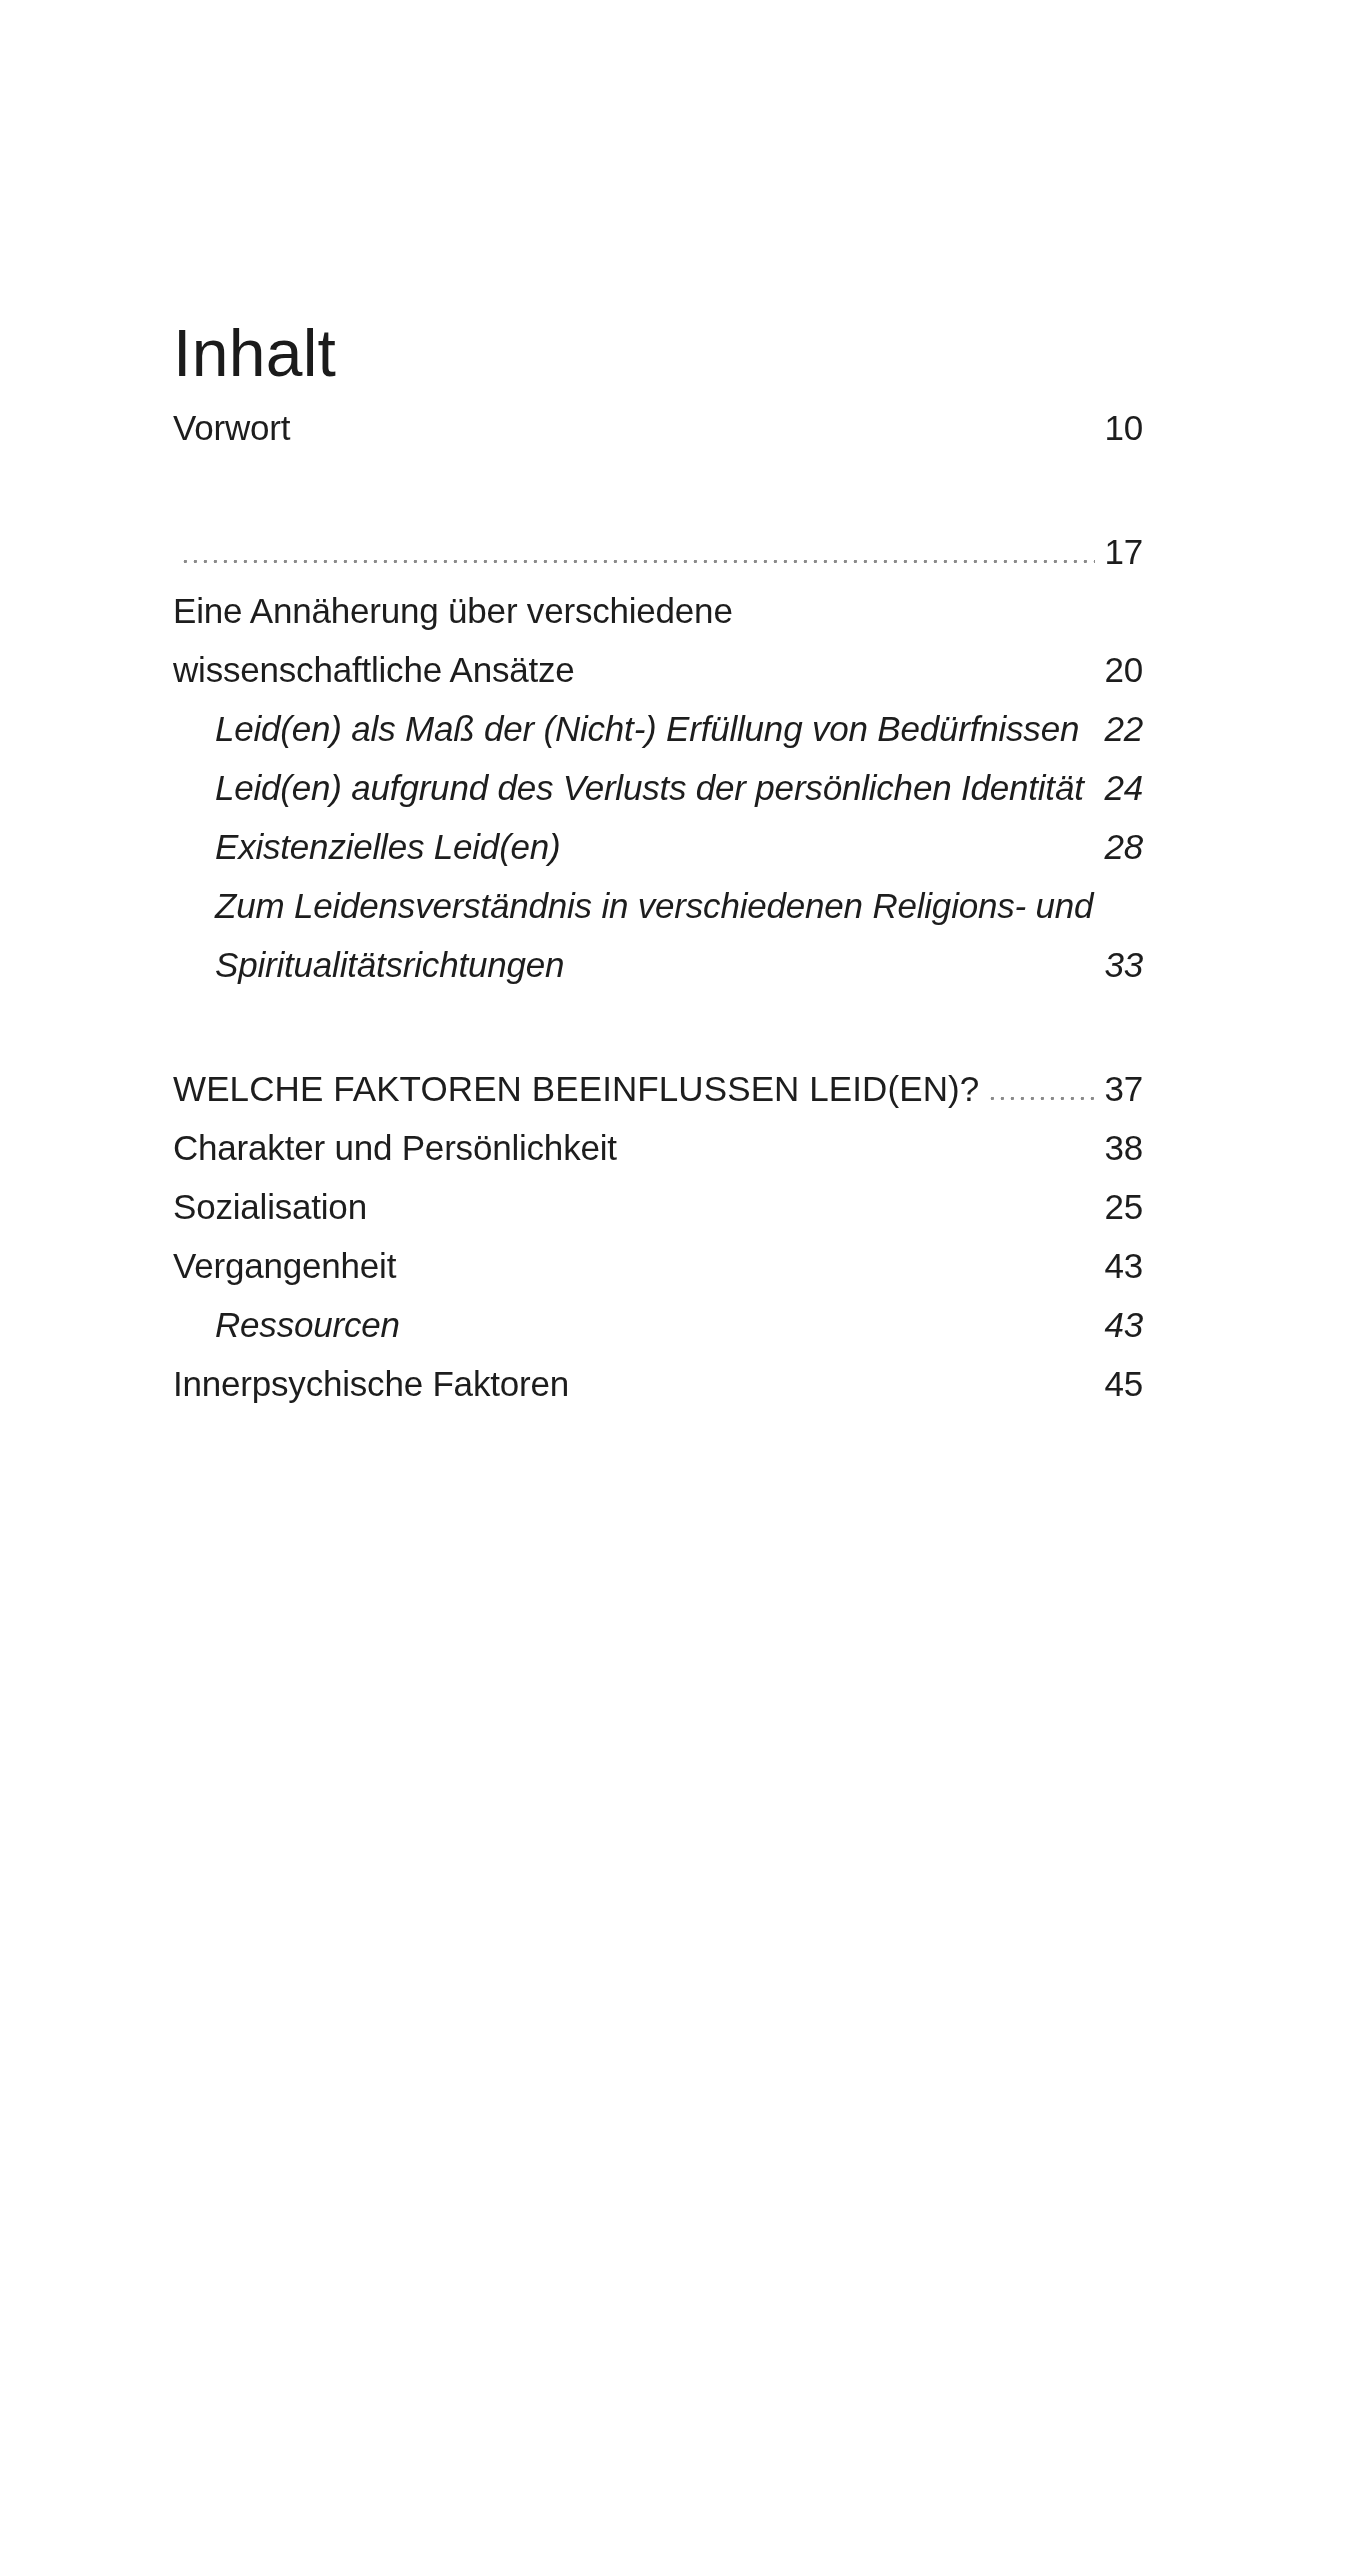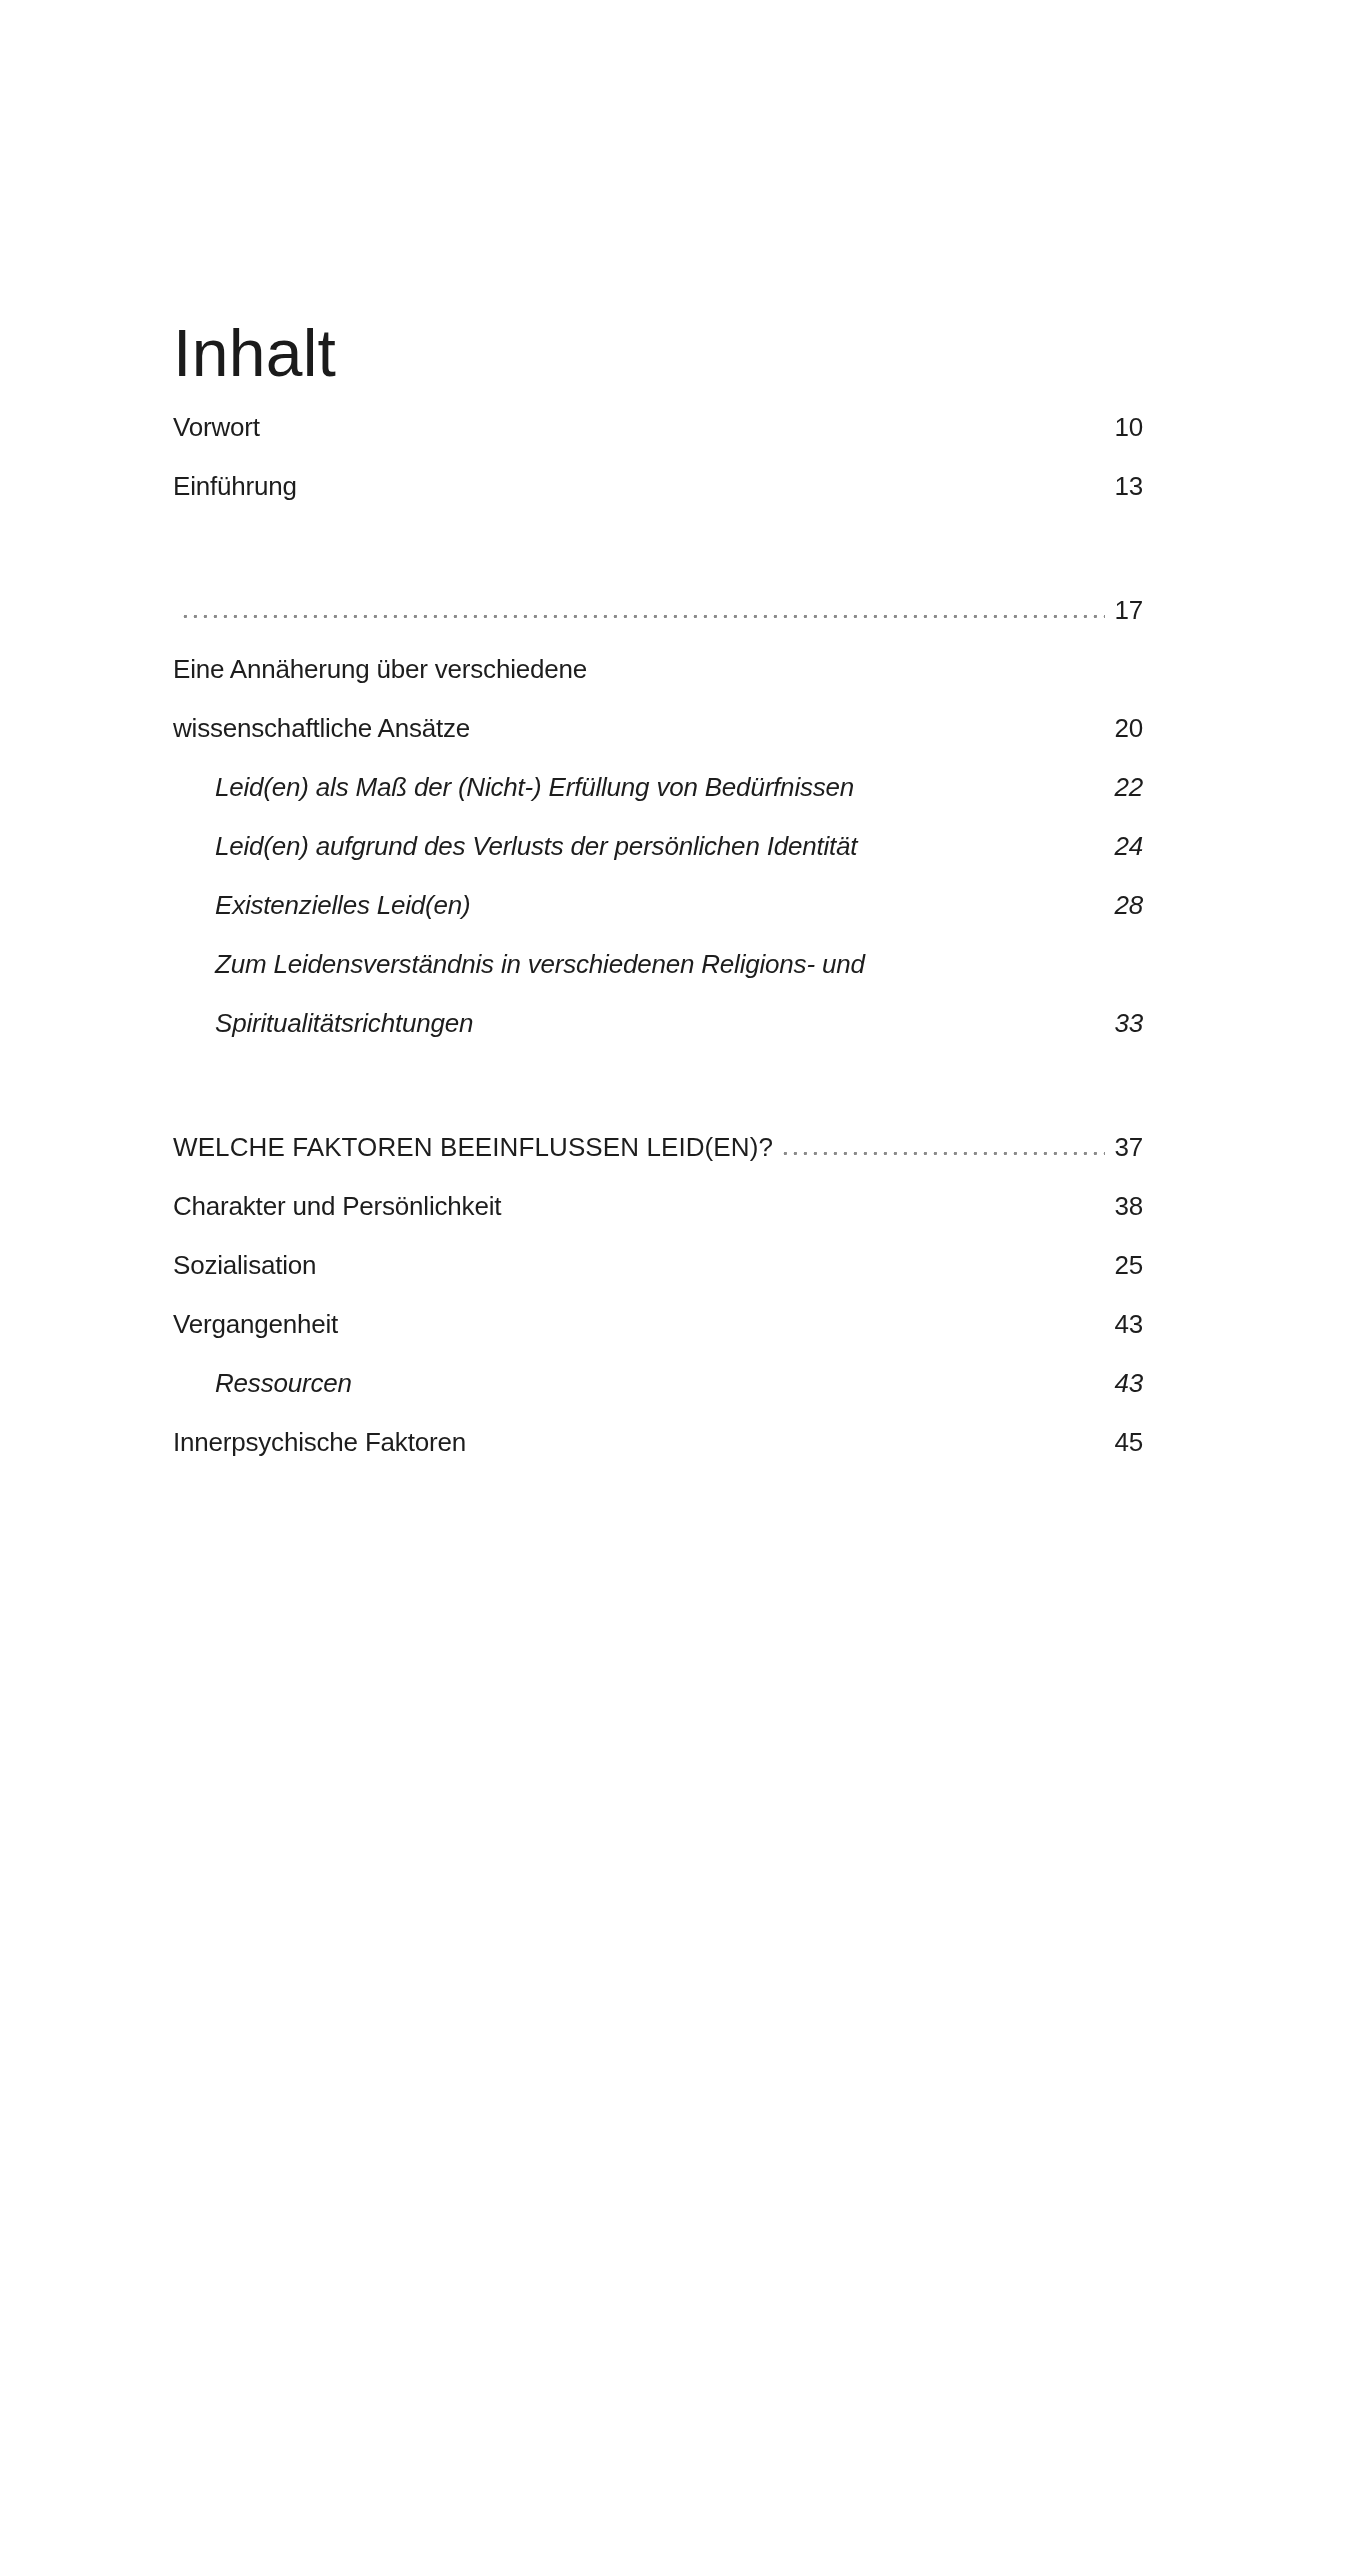--- a/index.html
+++ b/index.html
@@ -31,21 +31,21 @@
     position: absolute;
     left: 173px;
     top: 398px;
     width: 970px;
   }
   .toc-row {
     display: flex;
     align-items: baseline;
     height: 59px;
     line-height: 59px;
-    font-size: 26px;
+    font-size: 35px;
     letter-spacing: -0.2px;
     white-space: nowrap;
   }
   .toc-row.section-gap {
     margin-top: 65px;
   }
   .toc-row.header .toc-label {
     letter-spacing: 0.1px;
   }
   .toc-row.sub {
@@ -79,25 +79,20 @@
 </head>
 <body>
 
 <h1 class="page-title">Inhalt</h1>
 
 <div class="toc">
     <div class="toc-row normal">
     <span class="toc-label">Vorwort</span>
     <span class="spacer"></span>
     <span class="toc-page">10</span>
-  </div>
-    <div class="toc-row normal">
-    <span class="toc-label">Einführung</span>
-    <span class="spacer"></span>
-    <span class="toc-page">13</span>
   </div>
     <div class="toc-row header section-gap">
     <span class="leader"></span>
     <span class="toc-page">17</span>
   </div>
     <div class="toc-row normal">
     <span class="toc-label">Eine Annäherung über verschiedene</span>
     <span class="spacer"></span>
     <span class="toc-page"></span>
   </div>

